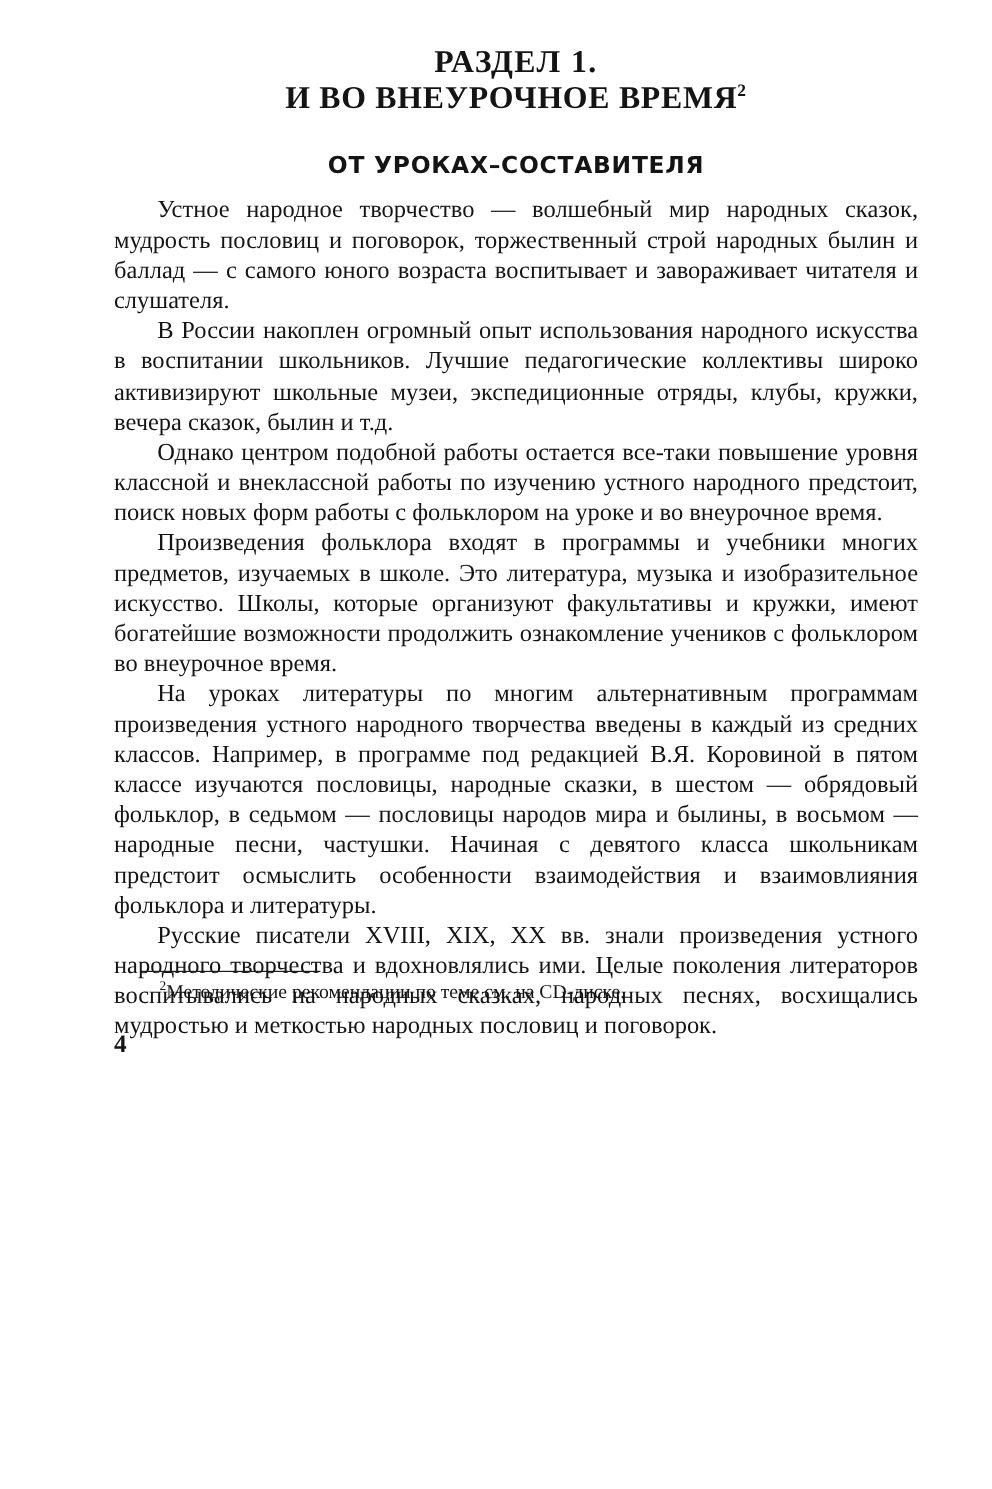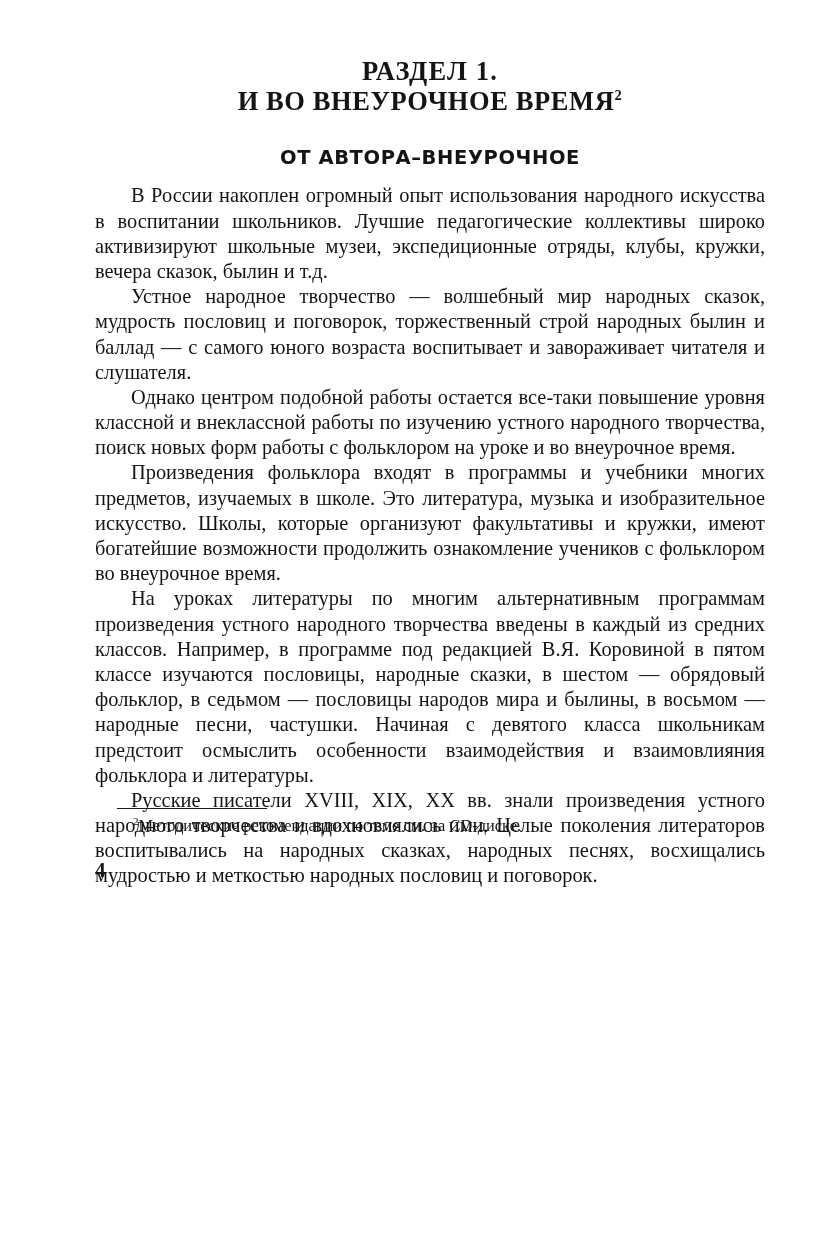--- a/index.html
+++ b/index.html
@@ -15,21 +15,21 @@
     position: relative;
     overflow: hidden;
   }
   .page {
     position: absolute;
     left: 0;
     top: 0;
     width: 827px;
     height: 915px;
     box-sizing: border-box;
-    padding: 44px 62px 28px 95px;
+    padding: 24px 62px 28px 95px;
   }
   .section-heading {
     text-align: center;
     font-weight: bold;
     font-size: 26.5px;
     line-height: 1.14;
     letter-spacing: 0.2px;
     margin: 12px 0 0 0;
   }
   .section-heading .line1 {
@@ -100,26 +100,26 @@
 </head>
 <body>
 
 <div class="page">
 
   <h1 class="section-heading">
     <span class="line1">РАЗДЕЛ 1.</span>
     <span class="line3"><span>И ВО ВНЕУРОЧНОЕ ВРЕМЯ</span><sup>2</sup></span>
   </h1>
 
-  <h2 class="subheading">ОТ АВТОРА–ВНЕУРОЧНОЕ</h2>
+  <h2 class="subheading">ОТ УРОКАХ–СОСТАВИТЕЛЯ</h2>
 
   <div class="body-text">
+    <p>Устное народное творчество — волшебный мир народных сказок, мудрость пословиц и поговорок, торжественный строй народных былин и баллад — с самого юного возраста воспитывает и завораживает читателя и слушателя.</p>
     <p>В России накоплен огромный опыт использования народного искусства в воспитании школьников. Лучшие педагогические коллективы широко активизируют школьные музеи, экспедиционные отряды, клубы, кружки, вечера сказок, былин и т.д.</p>
-    <p>Устное народное творчество — волшебный мир народных сказок, мудрость пословиц и поговорок, торжественный строй народных былин и баллад — с самого юного возраста воспитывает и завораживает читателя и слушателя.</p>
-    <p>Однако центром подобной работы остается все-таки повышение уровня классной и внеклассной работы по изучению устного народного творчества, поиск новых форм работы с фольклором на уроке и во внеурочное время.</p>
+    <p>Однако центром подобной работы остается все-таки повышение уровня классной и внеклассной работы по изучению устного народного предстоит, поиск новых форм работы с фольклором на уроке и во внеурочное время.</p>
     <p>Произведения фольклора входят в программы и учебники многих предметов, изучаемых в школе. Это литература, музыка и изобразительное искусство. Школы, которые организуют факультативы и кружки, имеют богатейшие возможности продолжить ознакомление учеников с фольклором во внеурочное время.</p>
     <p>На уроках литературы по многим альтернативным программам произведения устного народного творчества введены в каждый из средних классов. Например, в программе под редакцией В.Я. Коровиной в пятом классе изучаются пословицы, народные сказки, в шестом — обрядовый фольклор, в седьмом — пословицы народов мира и былины, в восьмом — народные песни, частушки. Начиная с девятого класса школьникам предстоит осмыслить особенности взаимодействия и взаимовлияния фольклора и литературы.</p>
     <p>Русские писатели XVIII, XIX, XX вв. знали произведения устного народного творчества и вдохновлялись ими. Целые поколения литераторов воспитывались на народных сказках, народных песнях, восхищались мудростью и меткостью народных пословиц и поговорок.</p>
   </div>
 
   <div class="footnote-wrap">
     <div class="footnote-rule"></div>
     <div class="footnote"><sup>2</sup><span>Методические рекомендации по теме см. на CD-диске.</span></div>
   </div>
 

